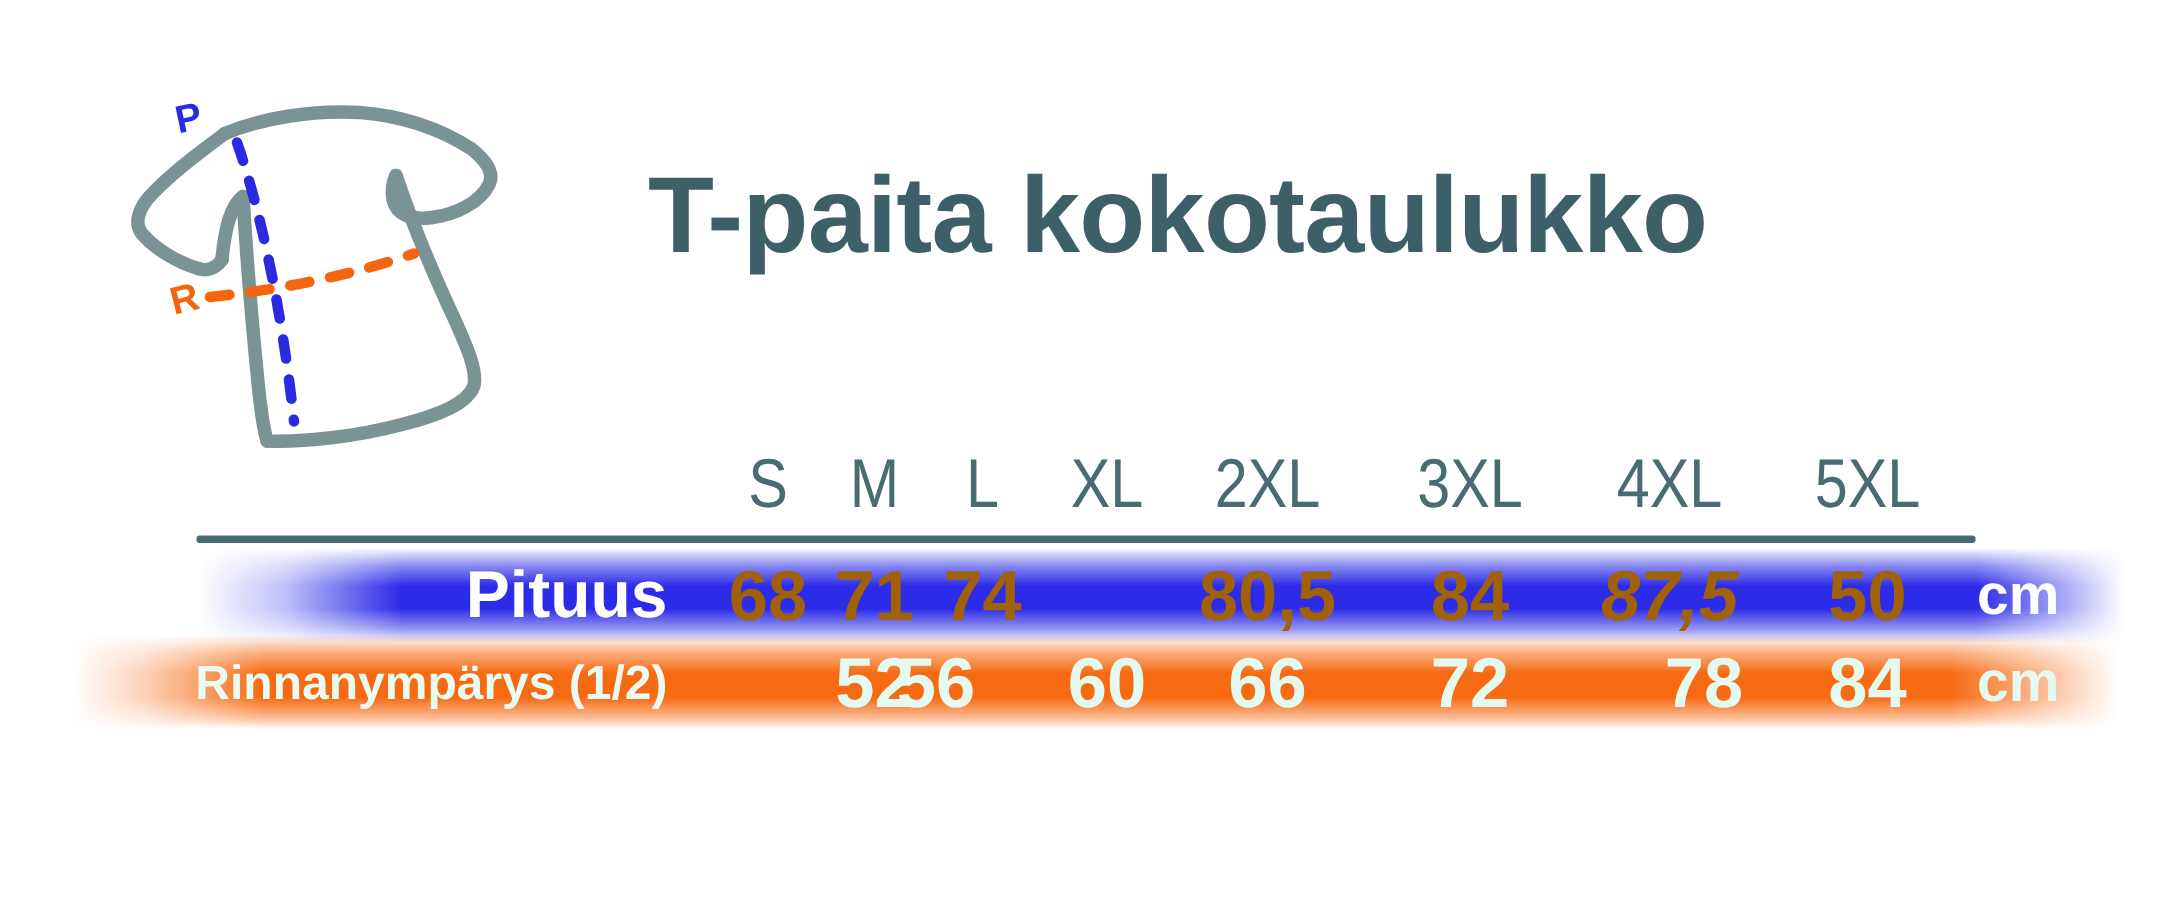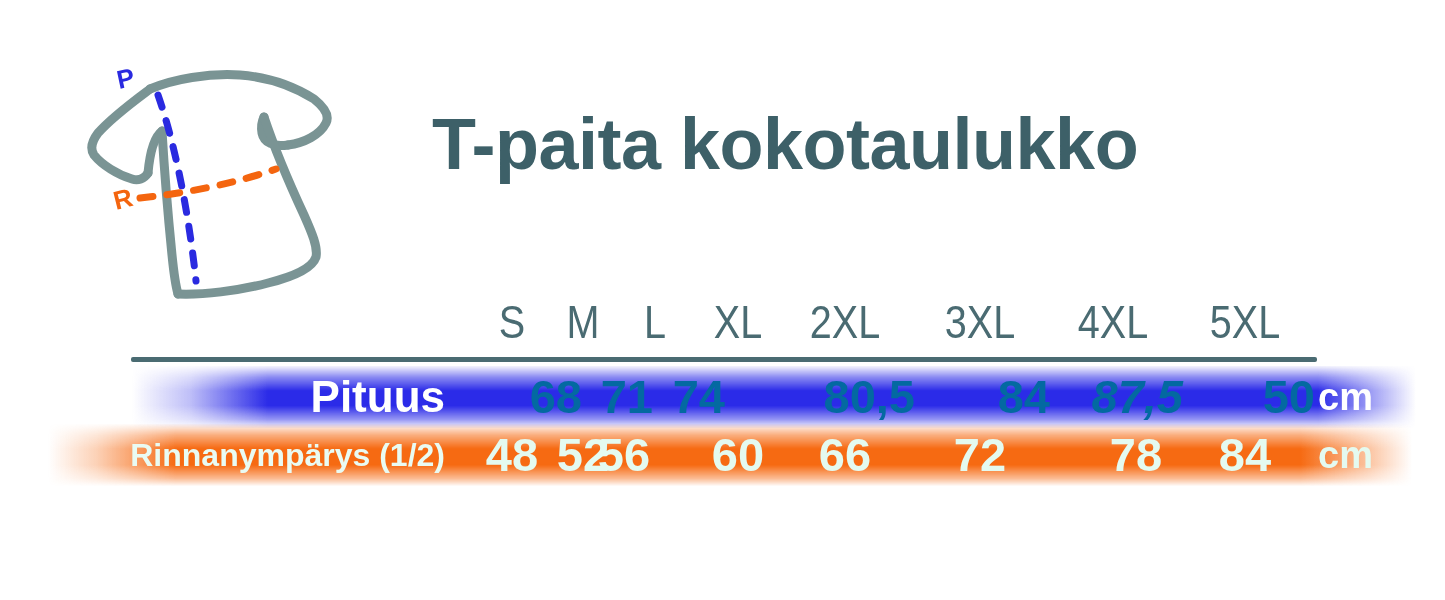--- a/index.html
+++ b/index.html
@@ -164,21 +164,21 @@
   .value-cell {
     position: absolute;
     top: 0;
     height: 62px;
     line-height: 62px;
     font-size: 47px;
     font-weight: 600;
     text-align: center;
     white-space: nowrap;
   }
-  #pituus-row .value-cell { color: #0369a1; text-align: right; }
+  #pituus-row .value-cell { color: #a16207; }
   #rinta-row  .value-cell { color: #e4faf0; }
 
   .unit-cell {
     position: absolute;
     top: 0;
     height: 62px;
     line-height: 62px;
     font-size: 38px;
     font-weight: 600;
     white-space: nowrap;
@@ -255,21 +255,20 @@
       <div class="value-cell" style="left: 585px; width: 140px;">74</div>
       <div class="value-cell" style="left: 775px; width: 140px;">80,5</div>
       <div class="value-cell" style="left: 910px; width: 140px;">84</div>
       <div class="value-cell" style="left: 1043px; width: 140px; font-style: italic;">87,5</div>
       <div class="value-cell" style="left: 1175px; width: 140px;">50</div>
       <div class="unit-cell" style="left: 1318px;">cm</div>
     </div>
 
   <div class="row-layer" id="rinta-row">
     <div class="row-label" id="rinta-label">Rinnanympärys (1/2)</div>
-  <div class="value-cell" style="left: 442px; width: 140px;">48</div>
       <div class="value-cell" style="left: 513px; width: 140px;">52</div>
       <div class="value-cell" style="left: 554px; width: 140px;">56</div>
       <div class="value-cell" style="left: 668px; width: 140px;">60</div>
       <div class="value-cell" style="left: 775px; width: 140px;">66</div>
       <div class="value-cell" style="left: 910px; width: 140px;">72</div>
       <div class="value-cell" style="left: 1066px; width: 140px;">78</div>
       <div class="value-cell" style="left: 1175px; width: 140px;">84</div>
       <div class="unit-cell" style="left: 1318px;">cm</div>
     </div>
 

